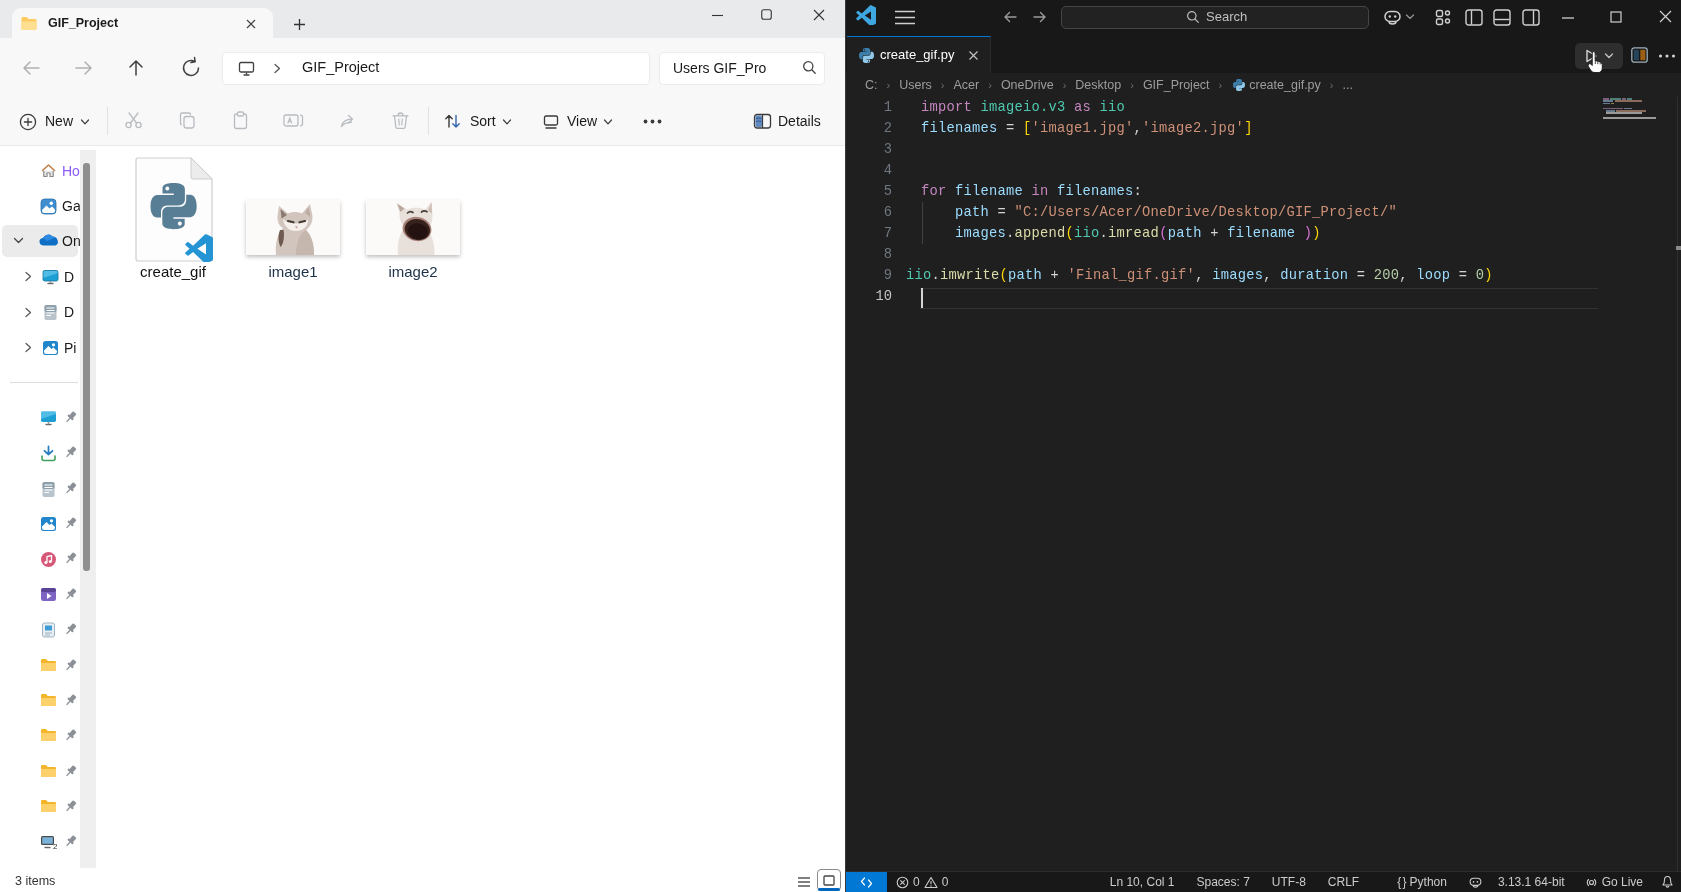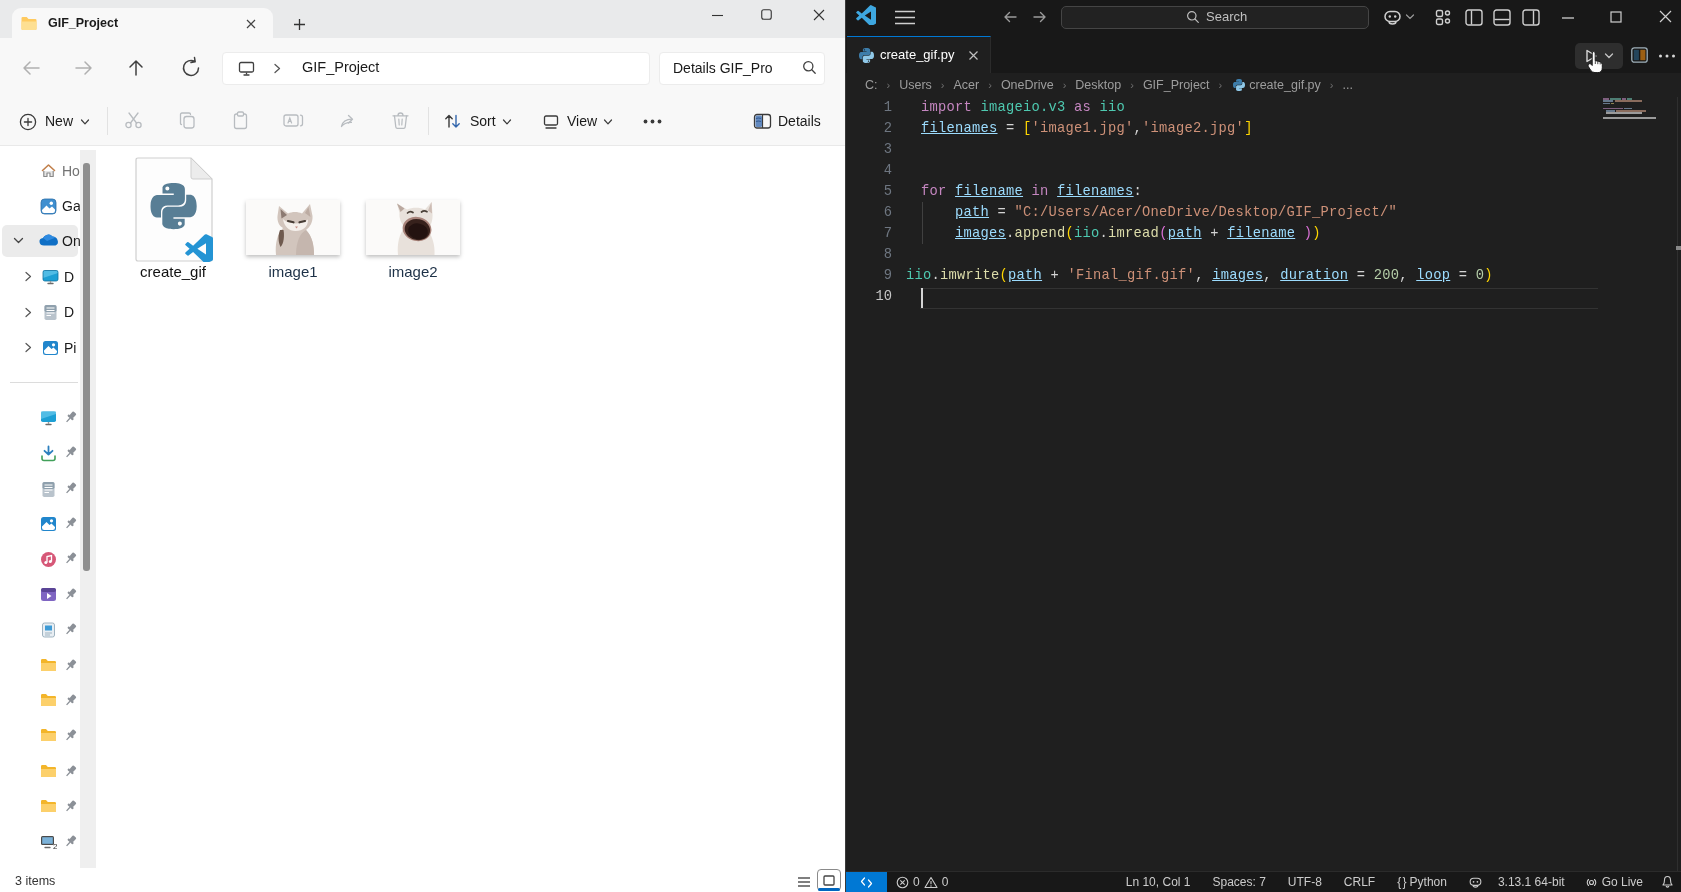--- a/index.html
+++ b/index.html
@@ -20,21 +20,21 @@
   .file-label { font-size:15px; color:#1b2a41; text-align:center; }
   
   #vscode { position:absolute; left:845px; top:0; width:836px; height:892px; background:#4c1d95; border-left:1px solid #3a3a3a; }
   #vsc-title { position:absolute; left:0; top:0; width:836px; height:36px; background:#181818; }
   #vsc-tabs { position:absolute; left:0; top:36px; width:836px; height:37px; background:#181818; }
   #vsc-tab { position:absolute; left:1px; top:36px; width:144px; height:37px; background:#1f1f1f; border-top:1.5px solid #0078d4; border-right:1px solid #2b2b2b; }
   #vsc-crumb { position:absolute; left:0; top:73px; width:836px; height:24px; background:#1f1f1f; color:#9d9d9d; font-size:12.5px; }
   #vsc-status { position:absolute; left:0; top:871px; width:836px; height:21px; background:#181818; border-top:1px solid #2b2b2b; color:#cccccc; font-size:12px; }
   .code-line { position:absolute; left:0; width:760px; height:21px; font-family:"Liberation Mono", monospace; font-size:13.75px; letter-spacing:0.25px; line-height:21px; white-space:pre; color:#d4d4d4; }
   .lnum { position:absolute; left:0; width:46px; text-align:right; font-family:"Liberation Mono", monospace; font-size:13.75px; line-height:21px; color:#6e7681; }
-  .kw { color:#C586C0; } .mod { color:#4EC9B0; } .vr { color:#9CDCFE;text-decoration:underline; }
+  .kw { color:#C586C0; } .mod { color:#4EC9B0; } .vr { color:#9CDCFE; }
   .st { color:#CE9178; } .fn { color:#DCDCAA; } .nm { color:#B5CEA8; }
   .b1 { color:#FFD700; } .b2 { color:#DA70D6; }
   .crumb-sep { color:#6f6f6f; margin:0 9px; font-size:11px; }
 </style>
 </head>
 <body>
 
 <div id="explorer">
 
   <div id="exp-title"></div>
@@ -82,21 +82,21 @@
       <rect x="1.5" y="2.5" width="14" height="9.5" rx="1.5" fill="none" stroke="#404040" stroke-width="1.3"></rect>
       <path d="M6 15 H11" stroke="#404040" stroke-width="1.3" stroke-linecap="round"></path>
       <path d="M8.5 12.5 V14.5" stroke="#404040" stroke-width="1.3"></path>
     </svg>
   <svg class="abs" style="left:272px; top:63px;" width="10" height="11" viewBox="0 0 10 11">
       <path d="M3 1.5 L7.5 5.5 L3 9.5" stroke="#555" stroke-width="1.3" fill="none" stroke-linecap="round" stroke-linejoin="round"></path>
     </svg>
   <span class="abs" style="left:302px; top:59px; font-size:14.5px; color:#1a1a1a;">GIF_Project</span>
 
   <div class="abs" style="left:659px; top:52px; width:166px; height:33px; background:#ffffff; border-radius:4px; border:1px solid #ececec;"></div>
-  <span class="abs" style="left:673px; top:60px; font-size:14px; color:#191919;">Details GIF_Pro</span>
+  <span class="abs" style="left:673px; top:60px; font-size:14px; color:#191919;">Users GIF_Pro</span>
   <svg class="abs" style="left:802px; top:60px;" width="15" height="15" viewBox="0 0 15 15">
       <circle cx="6.3" cy="6.3" r="4.6" fill="none" stroke="#404040" stroke-width="1.3"></circle>
       <path d="M9.8 9.8 L13.2 13.2" stroke="#404040" stroke-width="1.3" stroke-linecap="round"></path>
     </svg>
 
   <div id="exp-toolbar"></div>
 
   <svg class="abs" style="left:19px; top:113px;" width="18" height="18" viewBox="0 0 18 18">
       <circle cx="9" cy="9" r="7.6" fill="none" stroke="#3a3a3a" stroke-width="1.3"></circle>
       <path d="M9 5.4 V12.6 M5.4 9 H12.6" stroke="#3a3a3a" stroke-width="1.3" stroke-linecap="round"></path>
@@ -171,21 +171,21 @@
 
   <div class="abs" style="left:2px; top:225px; width:76px; height:32px; background:#ebebeb; border-radius:5px;"></div>
   <svg class="abs" style="left:13px; top:236px;" width="11" height="9" viewBox="0 0 11 9">
       <path d="M1.5 2.5 L5.5 6.5 L9.5 2.5" stroke="#444" stroke-width="1.3" fill="none" stroke-linecap="round" stroke-linejoin="round"></path>
     </svg>
 
   <svg class="abs" style="left:40px; top:163px;" width="17" height="16" viewBox="0 0 17 16">
       <path d="M2.5 7.5 L8.5 2 L14.5 7.5" fill="none" stroke="#c17f4a" stroke-width="1.6" stroke-linecap="round" stroke-linejoin="round"></path>
       <path d="M3.8 8 V13.5 H7 V10 H10 V13.5 H13.2 V8" fill="#e6e6e6" stroke="#8a8a8a" stroke-width="1.2" stroke-linejoin="round"></path>
     </svg>
-  <span class="abs" style="left:62px; top:163px; font-size:14px; color:#737373;">Ho</span>
+  <span class="abs" style="left:62px; top:163px; font-size:14px; color:#8b5cf6;">Ho</span>
 
   <svg class="abs" style="left:40px; top:198px;" width="17" height="17" viewBox="0 0 17 17">
       <rect x="1" y="1" width="15" height="15" rx="3.5" fill="#3f8fd0"></rect>
       <rect x="1" y="1" width="15" height="15" rx="3.5" fill="none" stroke="#2c6da6" stroke-width="0.8"></rect>
       <path d="M2 12 L6.5 7.5 L9.5 10.5 L12 8.5 L15 11.5 L15 12.8 Q15 15 12.8 15 L4.2 15 Q2 15 2 12.8 Z" fill="#fff"></path>
       <circle cx="11.3" cy="5.3" r="1.7" fill="#fff"></circle>
     </svg>
   <span class="abs" style="left:62px; top:198px; font-size:14px; color:#1a1a1a;">Gal</span>
 
   <svg class="abs" style="left:38px; top:233px;" width="21" height="15" viewBox="0 0 21 15">
@@ -633,21 +633,21 @@
           <path d="M7 1.5 L13 11.5 H1 Z" fill="none" stroke="#cccccc" stroke-width="1.1" stroke-linejoin="round"></path>
           <path d="M7 5 V8.2" stroke="#cccccc" stroke-width="1.1"></path>
           <circle cx="7" cy="10" r="0.7" fill="#cccccc"></circle>
         </svg>
       <span>0</span>
     </div>
     <div class="abs flex" style="right:8px; top:0; height:20px; gap:0;">
       <span style="margin-right:22px;">Ln 10, Col 1</span>
       <span style="margin-right:22px;">Spaces: 7</span>
       <span style="margin-right:22px;">UTF-8</span>
-      <span style="margin-right:22px;">CRLF</span>
+      <span style="margin-right:38px;">CRLF</span>
       <span style="margin-right:4px; letter-spacing:-1px;">{ }</span>
       <span style="margin-right:20px;">Python</span>
       <svg style="margin-right:14px;" width="17" height="15" viewBox="0 0 21 21">
           <rect x="3" y="4.5" width="15" height="10" rx="5" fill="none" stroke="#cccccc" stroke-width="1.5"></rect>
           <circle cx="7.8" cy="9.5" r="1.2" fill="#cccccc"></circle>
           <circle cx="13.2" cy="9.5" r="1.2" fill="#cccccc"></circle>
           <path d="M7 14.5 Q7 17 10.5 17 Q14 17 14 14.5" fill="none" stroke="#cccccc" stroke-width="1.5"></path>
         </svg>
       <span style="margin-right:20px;">3.13.1 64-bit</span>
       <svg style="margin-right:4px;" width="13" height="13" viewBox="0 0 13 13">

